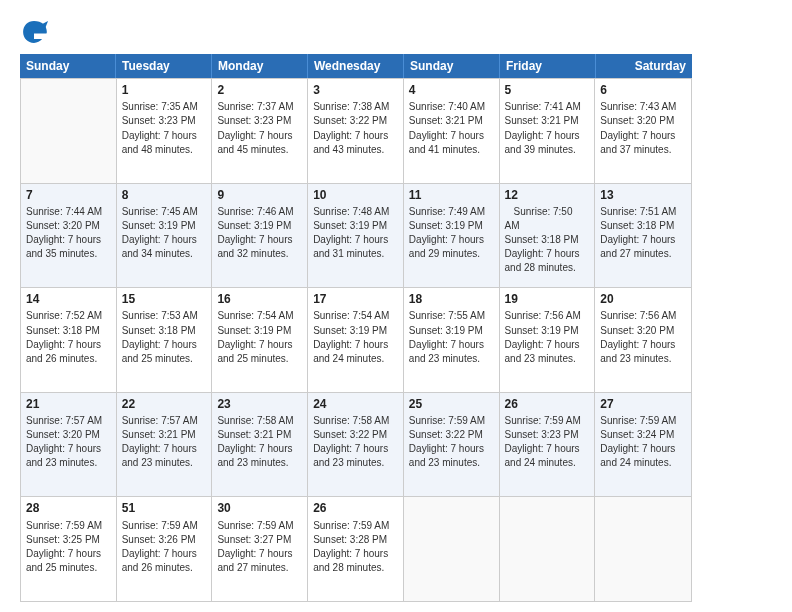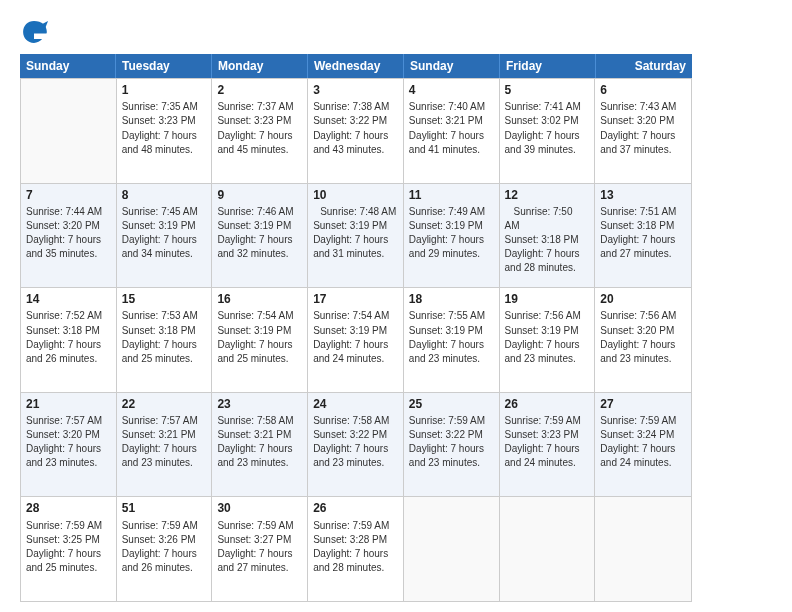--- a/index.html
+++ b/index.html
@@ -149,37 +149,37 @@
           <div class="cal-cell"><span class="day-num">2</span><span class="cell-text" style="white-space: pre-line;">Sunrise: 7:37 AM
 Sunset: 3:23 PM
 Daylight: 7 hours and 45 minutes.</span></div>
           <div class="cal-cell"><span class="day-num">3</span><span class="cell-text" style="white-space: pre-line;">Sunrise: 7:38 AM
 Sunset: 3:22 PM
 Daylight: 7 hours and 43 minutes.</span></div>
           <div class="cal-cell"><span class="day-num">4</span><span class="cell-text" style="white-space: pre-line;">Sunrise: 7:40 AM
 Sunset: 3:21 PM
 Daylight: 7 hours and 41 minutes.</span></div>
           <div class="cal-cell"><span class="day-num">5</span><span class="cell-text" style="white-space: pre-line;">Sunrise: 7:41 AM
-Sunset: 3:02 PM
+Sunset: 3:21 PM
 Daylight: 7 hours and 39 minutes.</span></div>
           <div class="cal-cell"><span class="day-num">6</span><span class="cell-text" style="white-space: pre-line;">Sunrise: 7:43 AM
 Sunset: 3:20 PM
 Daylight: 7 hours and 37 minutes.</span></div>
         </div>
         <div class="cal-row">
           <div class="cal-cell alt-row"><span class="day-num">7</span><span class="cell-text" style="white-space: pre-line;">Sunrise: 7:44 AM
 Sunset: 3:20 PM
 Daylight: 7 hours and 35 minutes.</span></div>
           <div class="cal-cell alt-row"><span class="day-num">8</span><span class="cell-text" style="white-space: pre-line;">Sunrise: 7:45 AM
 Sunset: 3:19 PM
 Daylight: 7 hours and 34 minutes.</span></div>
           <div class="cal-cell alt-row"><span class="day-num">9</span><span class="cell-text" style="white-space: pre-line;">Sunrise: 7:46 AM
 Sunset: 3:19 PM
 Daylight: 7 hours and 32 minutes.</span></div>
-          <div class="cal-cell alt-row"><span class="day-num">10</span><span class="cell-text" style="white-space: pre-line; margin-left: 7px;">Sunrise: 7:48 AM
+          <div class="cal-cell alt-row"><span class="day-num">10</span><span class="cell-text" style="white-space: pre-line;">Sunrise: 7:48 AM
 Sunset: 3:19 PM
 Daylight: 7 hours and 31 minutes.</span></div>
           <div class="cal-cell alt-row"><span class="day-num">11</span><span class="cell-text" style="white-space: pre-line;">Sunrise: 7:49 AM
 Sunset: 3:19 PM
 Daylight: 7 hours and 29 minutes.</span></div>
           <div class="cal-cell alt-row"><span class="day-num">12</span><span class="cell-text" style="white-space: pre-line; margin-left: 9px;">Sunrise: 7:50 AM
 Sunset: 3:18 PM
 Daylight: 7 hours and 28 minutes.</span></div>
           <div class="cal-cell alt-row"><span class="day-num">13</span><span class="cell-text" style="white-space: pre-line;">Sunrise: 7:51 AM
 Sunset: 3:18 PM

